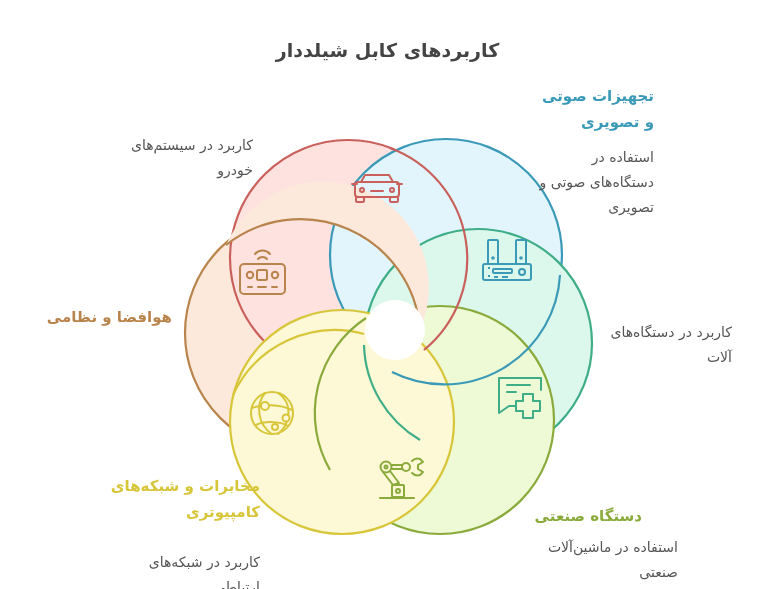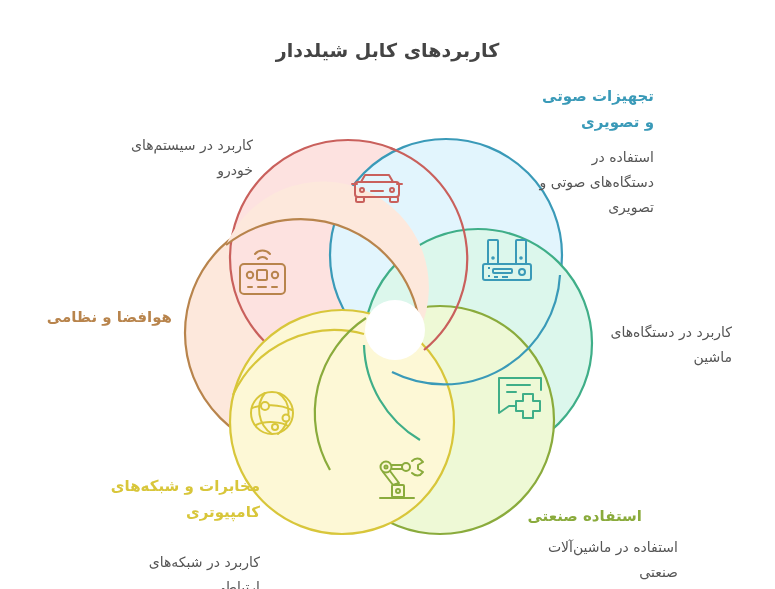--- a/index.html
+++ b/index.html
@@ -124,24 +124,24 @@
 <div class="label" style="left:528px; top:83px; width:126px;">
   <div class="head" style="color:#3a9ab8;">تجهیزات صوتی و تصویری</div>
   <div class="desc">استفاده در دستگاه‌های صوتی و تصویری</div>
 </div>
 
 <div class="label" style="left:14px; top:304px; width:158px;">
   <div class="head" style="color:#b8844c;text-align:right;">هوافضا و نظامی</div>
 </div>
 
 <div class="label" style="left:600px; top:310px; width:132px;">
-  <div class="desc">کاربرد در دستگاه‌های ماشین</div>
+  <div class="desc">کاربرد در دستگاه‌های آلات</div>
 </div>
 
 <div class="label" style="left:100px; top:473px; width:160px;">
   <div class="head" style="color:#d8c63a;">مخابرات و شبکه‌های کامپیوتری</div>
   <div class="desc" style="margin-top:25px;">کاربرد در شبکه‌های ارتباطی</div>
 </div>
 
 <div class="label" style="left:520px; top:503px; width:122px;">
-  <div class="head" style="color:#8aab3c;">استفاده صنعتی</div>
+  <div class="head" style="color:#8aab3c;">دستگاه صنعتی</div>
   <div class="desc" style="margin-top:6px; width:160px; margin-right:-36px;">استفاده در ماشین‌آلات صنعتی</div>
 </div>
 
 </body></html>

